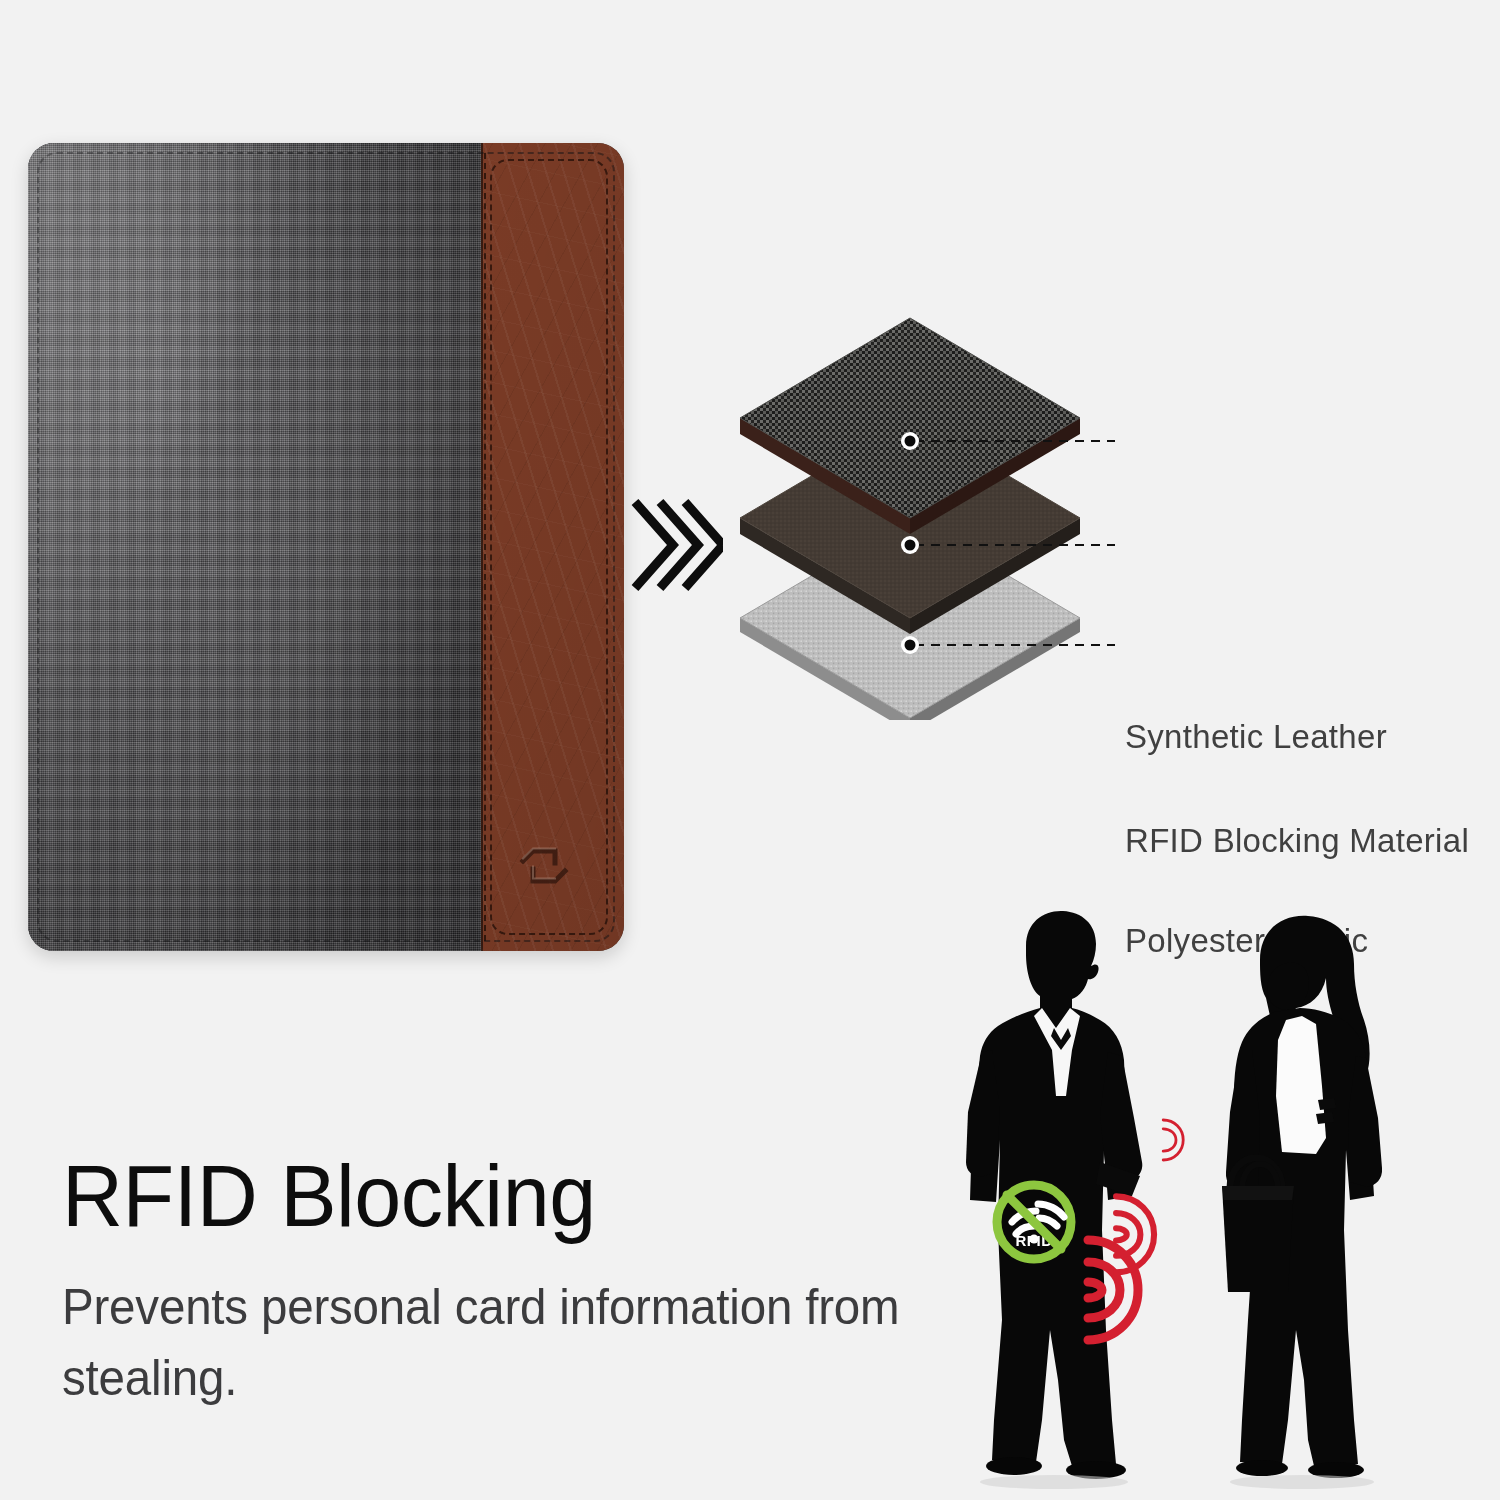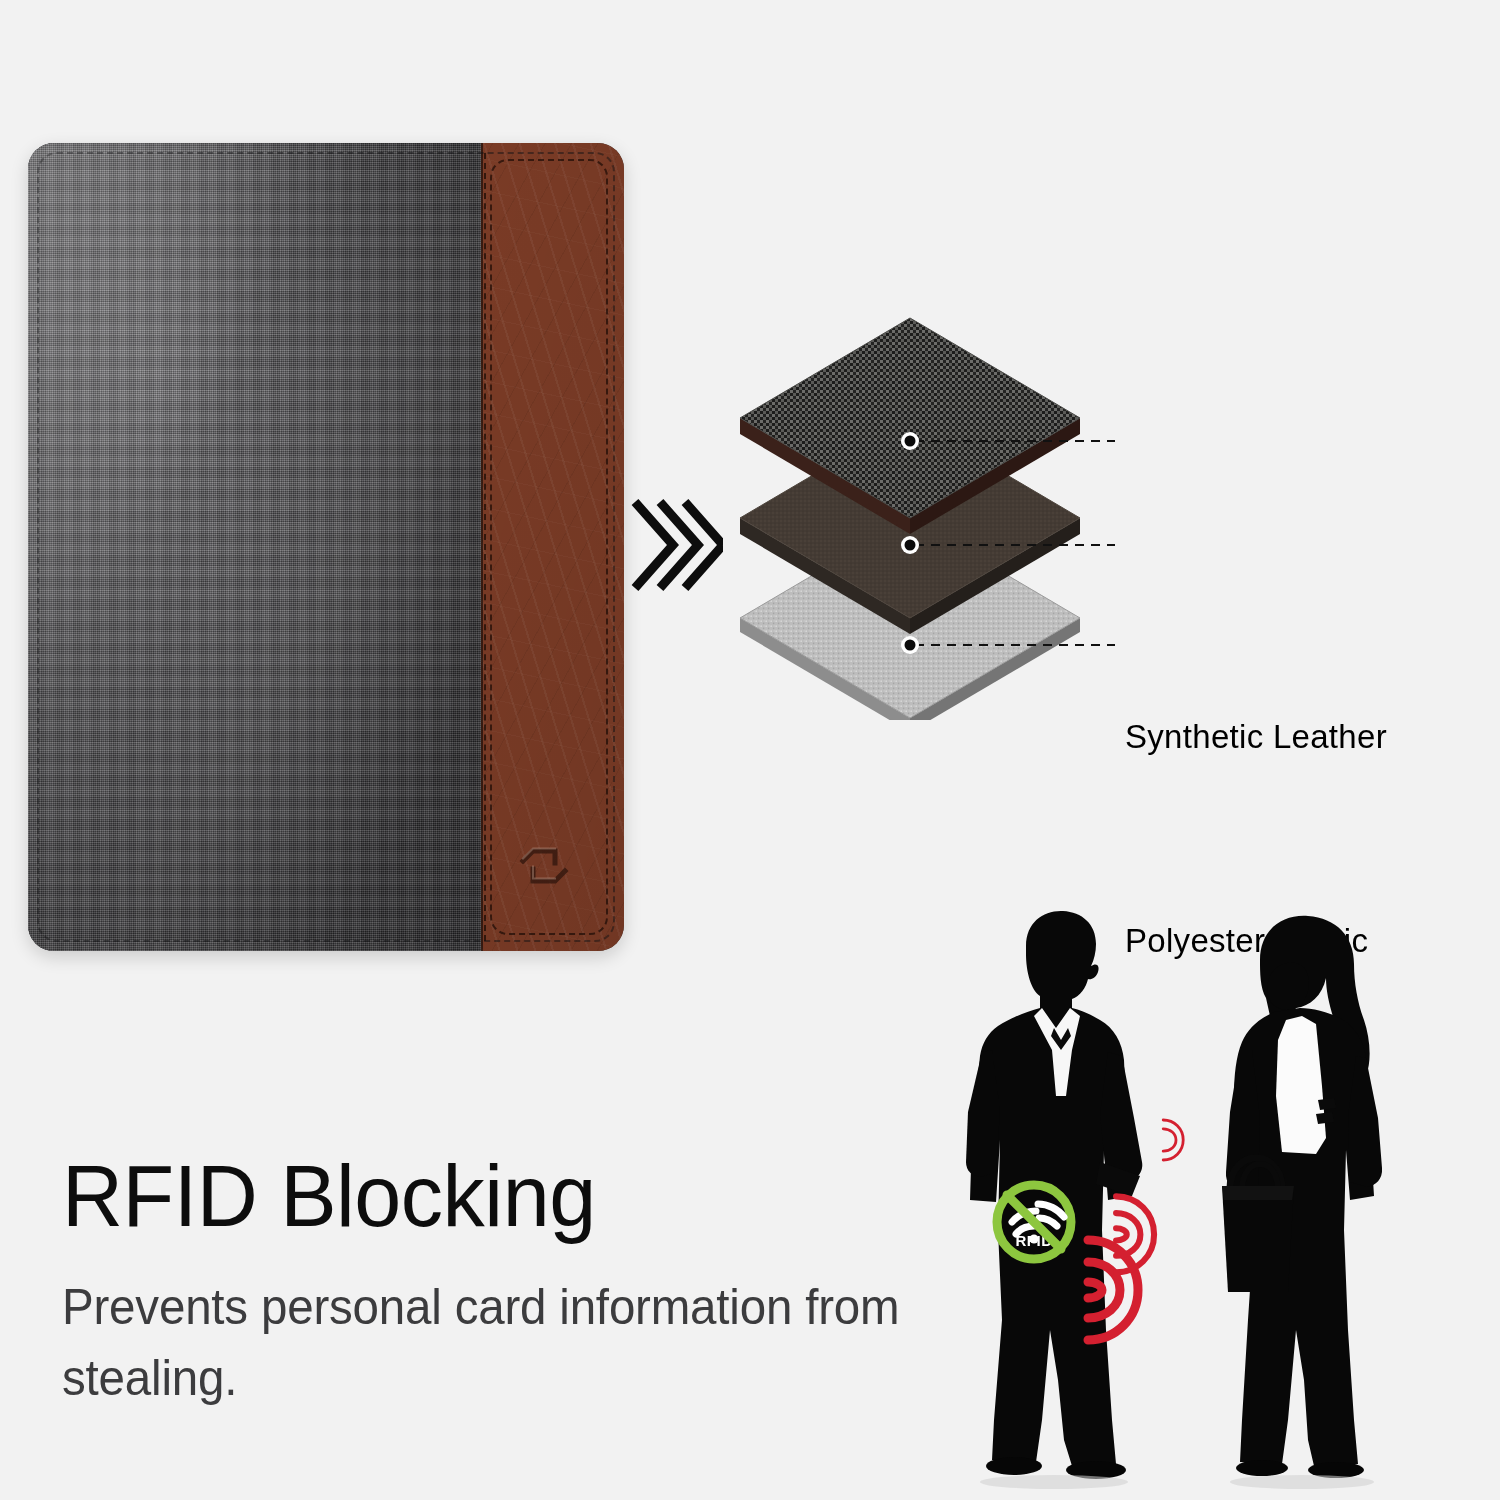--- a/index.html
+++ b/index.html
@@ -73,21 +73,21 @@
   
   #transition-arrows{position:absolute;left:627px;top:492px;width:96px;height:106px;}
 
   
   #layer-diagram{position:absolute;left:700px;top:300px;width:800px;height:420px;}
   .layer-label{
     position:absolute;
     font-family:"Liberation Sans", sans-serif;
     font-size:33px;
     font-weight:500;
-    color:#000000;
+    color:#404040;
     letter-spacing:.3px;
     white-space:nowrap;
   }
   #label-synthetic-leather{left:425px;top:418px;}
   #label-rfid-material{left:425px;top:522px;}
   #label-polyester-fabric{left:425px;top:622px;}
 
   
   #headline{
     position:absolute;left:62px;top:1152px;
@@ -206,20 +206,21 @@
         <circle cx="210" cy="141" r="9" fill="#ffffff"></circle>
           <circle cx="210" cy="141" r="5.5" fill="#0b0b0b"></circle>
         <circle cx="210" cy="245" r="9" fill="#ffffff"></circle>
           <circle cx="210" cy="245" r="5.5" fill="#0b0b0b"></circle>
         <circle cx="210" cy="345" r="9" fill="#ffffff"></circle>
           <circle cx="210" cy="345" r="5.5" fill="#0b0b0b"></circle>
       </g>
     </svg>
 
     <div class="layer-label" id="label-synthetic-leather">Synthetic Leather</div>
+    <div class="layer-label" id="label-rfid-material">RFID Blocking Material</div>
     <div class="layer-label" id="label-polyester-fabric">Polyester Fabric</div>
   </div>
 
   <div id="headline">RFID Blocking</div>
   <div id="subheadline">Prevents personal card information from stealing.</div>
 
   <div id="silhouette-scene">
     <svg viewBox="0 0 530 600" width="530" height="600">
 
       <g>

